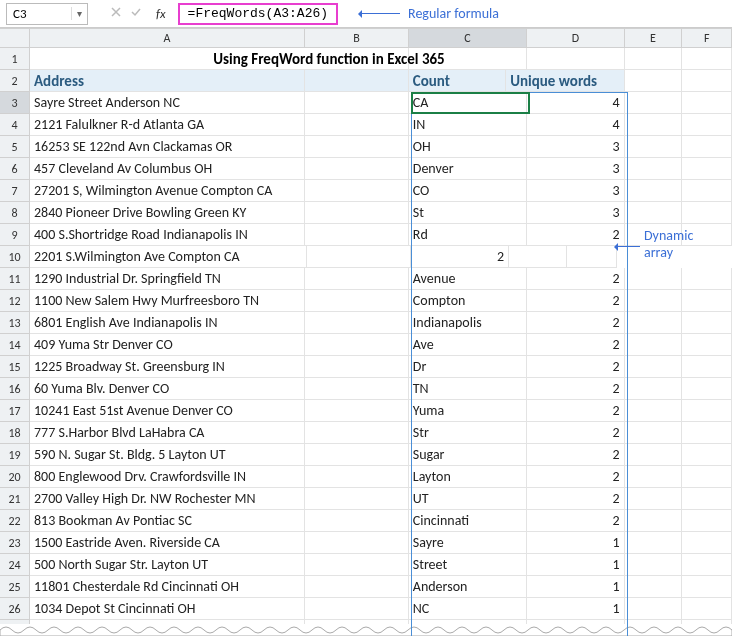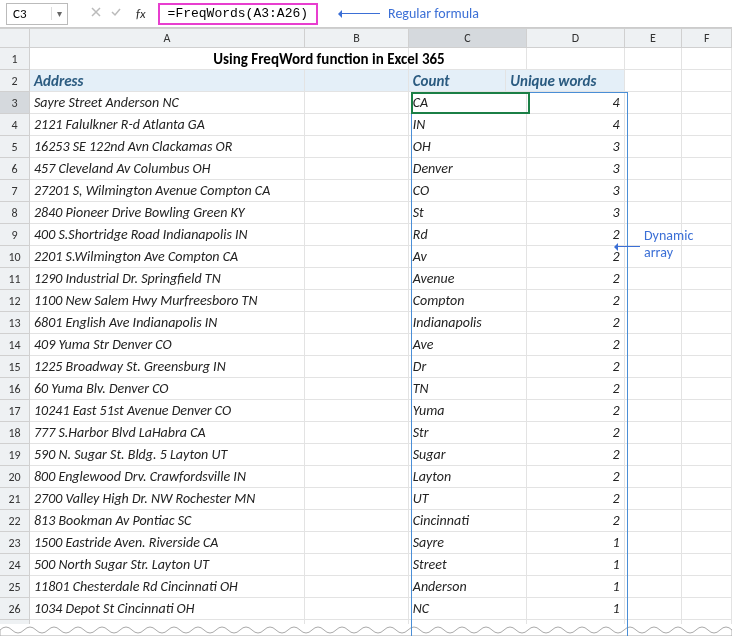--- a/index.html
+++ b/index.html
@@ -1,38 +1,38 @@
 <!DOCTYPE html>
 <html><head>
 <meta charset="utf-8">
 <style>
   * { box-sizing: border-box; margin: 0; padding: 0; }
   body { font-family: Calibri, Arial, sans-serif; font-size: 14px; background: #fff; width: 732px; height: 636px; overflow: hidden; position: relative; }
   .top-bar { display: flex; align-items: center; height: 28px; border-bottom: 1px solid #ccc; background: #fff; }
-  .name-box { width: 62px; height: 22px; border: 1px solid #bbb; margin-left: 6px; display: flex; align-items: center; position: relative; justify-content: center; }
+  .name-box { width: 82px; height: 22px; border: 1px solid #bbb; margin-left: 6px; display: flex; align-items: center; position: relative; justify-content: center; }
   .name-box-text { flex: 1; padding: 0 6px; font-size: 13px; }
   .name-box-chev { width: 16px; text-align: center; color: #666; font-size: 10px; border-left: 1px solid #ddd; }
   .fx-btns { display: flex; align-items: center; margin-left: 22px; gap: 8px; color: #999; }
   .fx-btns svg { width: 12px; height: 12px; }
   .fx-label { font-style: italic; margin-left: 6px; color: #333; font-size: 13px; }
   .formula-box { border: 2px solid #e83ecf; margin-left: 12px; padding: 1px 8px; font-size: 14px; height: 22px; display: flex; align-items: center; }
   .annot { color: #3b6fd6; font-size: 14px; display: flex; align-items: center; }
   .annot-top { margin-left: 22px; }
   .annot-arrow { width: 40px; height: 1px; background: #3b6fd6; position: relative; }
   .annot-arrow::before { content: ""; position: absolute; left: -6px; top: -3px; border: 4px solid transparent; border-right-color: #3b6fd6; }
   .grid-wrap { position: relative; }
   .col-headers { display: flex; height: 20px; background: #eef1f3; border-bottom: 1px solid #d0d0d0; border-top: 1px solid #d0d0d0; }
   .row-headers { position: absolute; left: 0; top: 20px; background: #eef1f3; }
   .rh { width: 30px; height: 22px; border-right: 1px solid #d0d0d0; border-bottom: 1px solid #d0d0d0; display: flex; align-items: center; justify-content: center; font-size: 12px; color: #333; background: #eef1f3; }
   .rh.sel { background: #d5d9dd; }
   .ch { border-right: 1px solid #d0d0d0; display: flex; align-items: center; justify-content: center; font-size: 12px; color: #333; background: #eef1f3; }
   .ch.sel { background: #d5d9dd; }
   .rowhead-col { width: 30px; border-right: 1px solid #d0d0d0; background: #eef1f3; }
   .grid-body { margin-left: 30px; }
-  .row { display: flex; height: 22px; font-style: italic; }
+  .row { display: flex; height: 22px; }
   .cell { border-right: 1px solid #e3e3e3; border-bottom: 1px solid #e3e3e3; padding: 0 4px; display: flex; align-items: center; overflow: hidden; white-space: nowrap; font-size: 14px; color: #222; }
   .hdr-cell { background: #e4eff8; font-weight: 600; color: #2b5b80; font-size: 15px; }
   .title-cell { font-weight: 600; font-size: 15px; color: #222; justify-content: center; }
   .right-align { justify-content: flex-end; }
   .cA { width: 277px; }
   .cB { width: 104px; }
   .cC { width: 119px; }
   .cD { width: 98px; }
   .cE { width: 58px; }
   .cF { width: 50px; }
@@ -185,21 +185,20 @@
         <div class="cell cA">400 S.Shortridge Road  Indianapolis  IN</div>
         <div class="cell cB"></div>
         <div class="cell cC">Rd</div>
         <div class="cell cD right-align">2</div>
         <div class="cell cE"></div>
         <div class="cell cF"></div>
       </div>
       <div class="row">
         <div class="cell cA">2201 S.Wilmington Ave  Compton  CA</div>
         <div class="cell cB"></div>
-        <div class="cell cC">Av</div>
         <div class="cell cD right-align">2</div>
         <div class="cell cE"></div>
         <div class="cell cF"></div>
       </div>
       <div class="row">
         <div class="cell cA">1290 Industrial Dr.  Springfield  TN</div>
         <div class="cell cB"></div>
         <div class="cell cC">Avenue</div>
         <div class="cell cD right-align">2</div>
         <div class="cell cE"></div>

